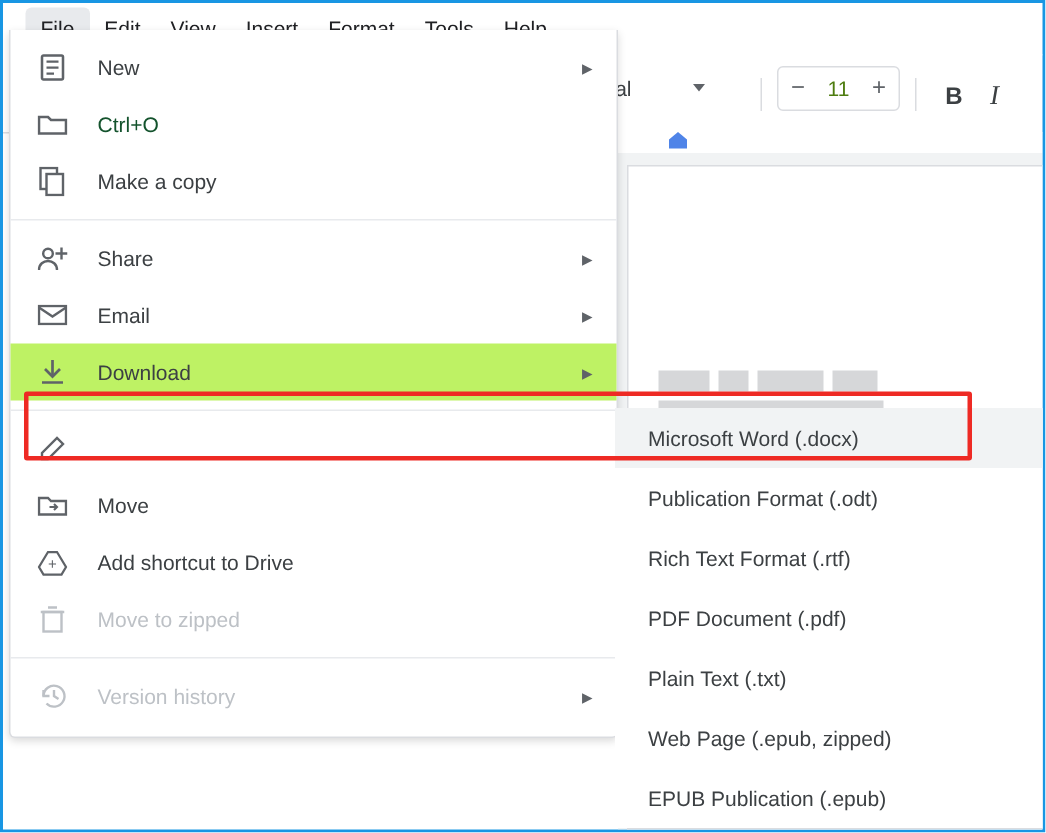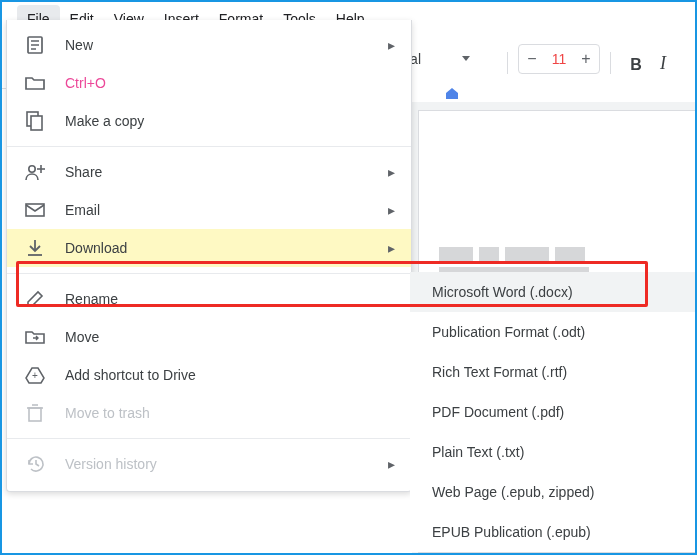--- a/index.html
+++ b/index.html
@@ -6,39 +6,39 @@
   .frame{position:relative;width:697px;height:555px;border:2px solid #1896e3;box-sizing:border-box;overflow:hidden}
   .menubar{display:flex;align-items:center;height:34px;padding:0 15px;border-bottom:1px solid #fff}
   .menubar .mi{padding:6px 10px;border-radius:4px;color:#202124;font-size:14px;cursor:default}
   .menubar .mi.active{background:#e8eaed}
   .behind-toolbar{position:absolute;top:34px;left:0;right:0;height:52px;display:flex;align-items:center;border-bottom:1px solid #dadce0}
   .tb-right{position:absolute;right:20px;top:8px;display:flex;align-items:flex-end;gap:0}
   .drop{display:flex;align-items:center;border-radius:4px;height:30px;padding:0 8px}
   .sep{width:1px;height:22px;background:#dadce0;margin:0 10px}
   .fsz{display:flex;align-items:center;border:1px solid #dadce0;border-radius:4px;height:28px}
   .fsz .btn{width:26px;height:26px;display:flex;align-items:center;justify-content:center;font-size:16px;color:#5f6368}
-  .fsz .val{width:28px;text-align:center;color:#ef4444}
+  .fsz .val{width:28px;text-align:center;color:#4d7c0f}
   .bold{width:30px;text-align:center;font-weight:700;font-size:16px;color:#3c4043}
   .ital{width:24px;text-align:center;font-style:italic;font-family:"Times New Roman",serif;font-size:18px;color:#3c4043}
   .ruler{position:absolute;top:86px;left:410px;right:0;height:14px;background:#fff;overflow:hidden}
   .ruler .tab{position:absolute;top:0;left:34px}
   .canvas{position:absolute;top:100px;left:410px;right:0;bottom:0;background:#f1f3f4}
   .page{position:absolute;top:8px;left:6px;right:0;bottom:0;background:#fff;border:1px solid #dadce0;border-right:none}
   .pix{position:absolute;left:20px;display:flex;gap:6px}
   .pix span{height:14px;background:#d6d7d9}
   .file-menu{position:absolute;top:18px;left:4px;width:404px;background:#fff;border:1px solid #dadce0;border-top:none;border-radius:0 0 4px 4px;box-shadow:0 2px 6px rgba(0,0,0,.15);padding:6px 0 8px}
   .row{display:flex;align-items:center;height:38px;padding:0 16px;color:#3c4043}
   .row .ic{width:24px;height:24px;display:flex;align-items:center;justify-content:center;margin-right:18px;color:#5f6368}
   .row .lbl{flex:1}
-  .row .sc{color:#ec4899}
+  .row .sc{color:#14532d}
   .row .arr{color:#5f6368}
   .row.dis{color:#bdc1c6}
   .row.dis .ic{color:#bdc1c6}
   .div{height:1px;background:#e8eaed;margin:6px 0}
-  .row.hl{background:#fef9c3}
+  .row.hl{background:#bef264}
   .red-box{position:absolute;border:3px solid #ee2a24;border-radius:2px;pointer-events:none}
   .sub-menu{position:absolute;top:270px;left:408px;width:289px;background:#fff}
   .sub-row{height:40px;display:flex;align-items:center;padding:0 22px;color:#3c4043}
   .sub-row.hov{background:#f1f3f4}
   svg{display:block}
 </style>
 </head>
 <body>
 
 <div class="frame">
@@ -159,21 +159,20 @@
       <span class="lbl">Download</span>
       <span class="arr">▸</span>
     </div>
     <div class="div"></div>
     <div class="row">
       <span class="ic">
           <svg width="18" height="18">
             <path d="M2 16 L2 12 L12 2 L16 6 L6 16 Z" fill="none" stroke="#5f6368" stroke-width="1.6"></path>
           </svg>
         </span>
-      <span class="lbl">Rename</span>
     </div>
     <div class="row">
       <span class="ic">
           <svg width="20" height="16">
             <path d="M1 3 L7 3 L9 5 L19 5 L19 14 L1 14 Z" fill="none" stroke="#5f6368" stroke-width="1.6"></path>
             <path d="M8 9 L13 9 M11 7 L13 9 L11 11" fill="none" stroke="#5f6368" stroke-width="1.4"></path>
           </svg>
         </span>
       <span class="lbl">Move</span>
     </div>
@@ -187,21 +186,21 @@
       <span class="lbl">Add shortcut to Drive</span>
     </div>
     <div class="row dis">
       <span class="ic">
           <svg width="16" height="18">
             <rect x="2" y="4" width="12" height="13" fill="none" stroke="#bdc1c6" stroke-width="1.6"></rect>
             <line x1="0" y1="4" x2="16" y2="4" stroke="#bdc1c6" stroke-width="1.6"></line>
             <line x1="5" y1="1" x2="11" y2="1" stroke="#bdc1c6" stroke-width="1.6"></line>
           </svg>
         </span>
-      <span class="lbl">Move to trash</span>
+      <span class="lbl">Move to zipped</span>
     </div>
     <div class="div"></div>
     <div class="row dis">
       <span class="ic">
           <svg width="20" height="18">
             <path d="M4 9a7 7 0 1 1 2 5" fill="none" stroke="#bdc1c6" stroke-width="1.6"></path>
             <path d="M4 5 L4 9 L8 9" fill="none" stroke="#bdc1c6" stroke-width="1.6"></path>
             <path d="M11 5 L11 9 L14 11" fill="none" stroke="#bdc1c6" stroke-width="1.6"></path>
           </svg>
         </span>

